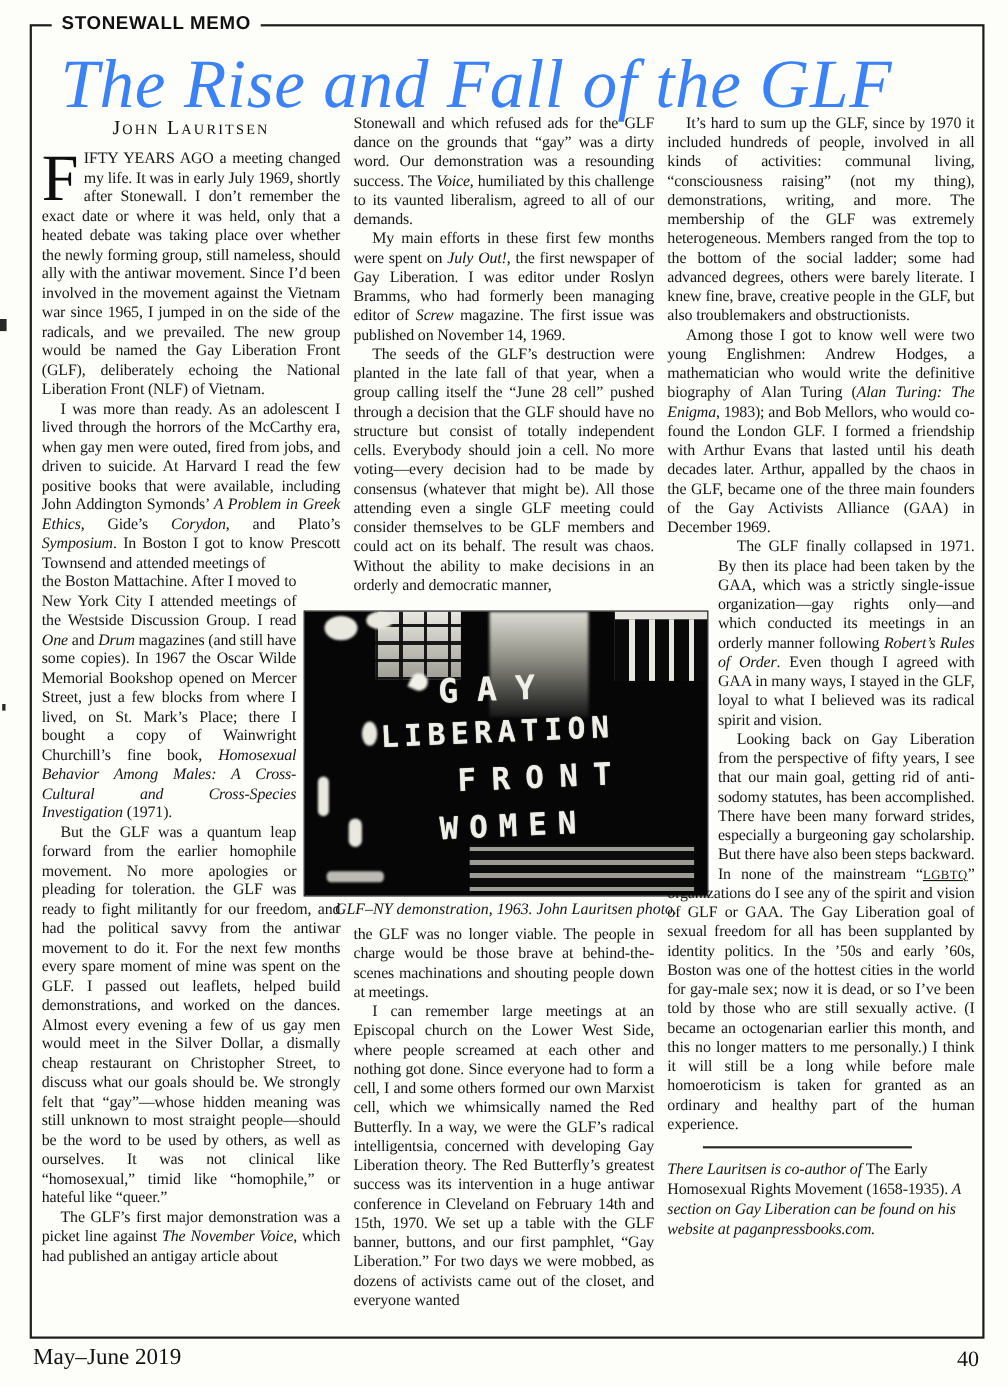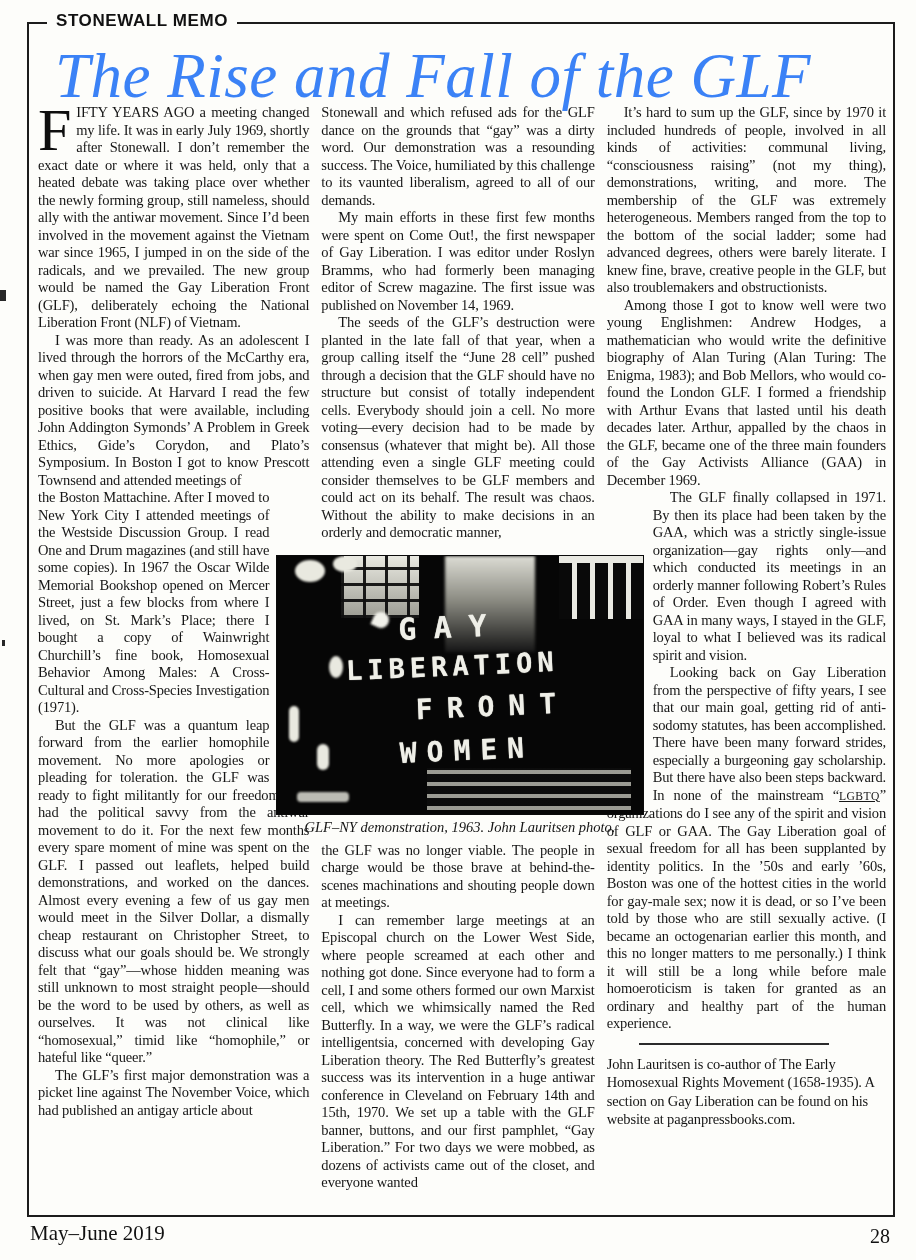--- a/index.html
+++ b/index.html
@@ -40,21 +40,21 @@
   .byline{
     text-align:center;font-variant:small-caps;letter-spacing:2px;
     font-size:18px;margin:2px 0 9px 0;color:#111;
   }
   .para{
     margin:0;font-size:14.5px;line-height:17.5px;
     text-align:justify;text-indent:17px;letter-spacing:-0.15px;
     hyphens:none;
   }
   .para.noindent{text-indent:0;}
-  .it{}
+  .it{font-style:italic;}
   .sc{font-size:.8em;letter-spacing:.4px;text-decoration:underline;}
   .dropcap{
     float:left;font-size:60px;line-height:47px;
     padding:3px 5px 0 0;color:#0e0e0e;
   }
   .dropcap-para{text-indent:0;}
   .wrap-spacer-right{float:right;width:40px;height:295px;}
   .wrap-spacer-left{float:left;width:46px;height:300px;}
   .photo-flow-spacer{height:300px;}
   .bio-divider{
@@ -129,45 +129,46 @@
 <body>
 
 <div class="page-box">
 
   <div class="kicker">STONEWALL MEMO</div>
   <h1 class="title">The Rise and Fall of the GLF</h1>
 
   <div class="columns">
 
     <div class="col col1">
+      <div class="byline">John Lauritsen</div>
       <p class="para dropcap-para"><span class="dropcap">F</span><span>IFTY YEARS AGO a meeting changed my life. It was in early July 1969, shortly after Stonewall. I don’t remember the exact date or where it was held, only that a heated debate was taking place over whether the newly forming group, still nameless, should ally with the antiwar movement. Since I’d been involved in the movement against the Vietnam war since 1965, I jumped in on the side of the radicals, and we prevailed. The new group would be named the Gay Liberation Front (GLF), deliberately echoing the National Liberation Front (NLF) of Vietnam.</span></p>
       <p class="para"><span>I was more than ready. As an adolescent I lived through the horrors of the McCarthy era, when gay men were outed, fired from jobs, and driven to suicide. At Harvard I read the few positive books that were available, including John Addington Symonds’ </span><span class="it">A Problem in Greek Ethics</span><span>, Gide’s </span><span class="it">Corydon</span><span>, and Plato’s </span><span class="it">Symposium</span><span>. In Boston I got to know Prescott Townsend and attended meetings of</span></p>
       <div class="wrap-spacer-right"></div>
       <p class="para noindent"><span>the Boston Mattachine. After I moved to New York City I attended meetings of the Westside Discussion Group. I read </span><span class="it">One</span><span> and </span><span class="it">Drum</span><span> magazines (and still have some copies). In 1967 the Oscar Wilde Memorial Bookshop opened on Mercer Street, just a few blocks from where I lived, on St. Mark’s Place; there I bought a copy of Wainwright Churchill’s fine book, </span><span class="it">Homosexual Behavior Among Males: A Cross-Cultural and Cross-Species Investigation</span><span> (1971).</span></p>
       <p class="para"><span>But the GLF was a quantum leap forward from the earlier homophile movement. No more apologies or pleading for toleration. the GLF was ready to fight militantly for our freedom, and had the political savvy from the antiwar movement to do it. For the next few months every spare moment of mine was spent on the GLF. I passed out leaflets, helped build demonstrations, and worked on the dances. Almost every evening a few of us gay men would meet in the Silver Dollar, a dismally cheap restaurant on Christopher Street, to discuss what our goals should be. We strongly felt that “gay”—whose hidden meaning was still unknown to most straight people—should be the word to be used by others, as well as ourselves. It was not clinical like “homosexual,” timid like “homophile,” or hateful like “queer.”</span></p>
       <p class="para"><span>The GLF’s first major demonstration was a picket line against </span><span class="it">The November Voice</span><span>, which had published an antigay article about</span></p>
     </div>
 
     <div class="col col2">
       <p class="para noindent"><span>Stonewall and which refused ads for the GLF dance on the grounds that “gay” was a dirty word. Our demonstration was a resounding success. The </span><span class="it">Voice</span><span>, humiliated by this challenge to its vaunted liberalism, agreed to all of our demands.</span></p>
-      <p class="para"><span>My main efforts in these first few months were spent on </span><span class="it">Come Out!</span><span>, the first newspaper of Gay Liberation. I was editor under Roslyn Bramms, who had formerly been managing editor of </span><span class="it">Screw</span><span> magazine. The first issue was published on November 14, 1969.</span></p>
+      <p class="para"><span>My main efforts in these first few months were spent on </span><span class="it">July Out!</span><span>, the first newspaper of Gay Liberation. I was editor under Roslyn Bramms, who had formerly been managing editor of </span><span class="it">Screw</span><span> magazine. The first issue was published on November 14, 1969.</span></p>
       <p class="para"><span>The seeds of the GLF’s destruction were planted in the late fall of that year, when a group calling itself the “June 28 cell” pushed through a decision that the GLF should have no structure but consist of totally independent cells. Everybody should join a cell. No more voting—every decision had to be made by consensus (whatever that might be). All those attending even a single GLF meeting could consider themselves to be GLF members and could act on its behalf. The result was chaos. Without the ability to make decisions in an orderly and democratic manner,</span></p>
       <div class="photo-flow-spacer"></div>
       <p class="para noindent"><span>the GLF was no longer viable. The people in charge would be those brave at behind-the-scenes machinations and shouting people down at meetings.</span></p>
       <p class="para"><span>I can remember large meetings at an Episcopal church on the Lower West Side, where people screamed at each other and nothing got done. Since everyone had to form a cell, I and some others formed our own Marxist cell, which we whimsically named the Red Butterfly. In a way, we were the GLF’s radical intelligentsia, concerned with developing Gay Liberation theory. The Red Butterfly’s greatest success was its intervention in a huge antiwar conference in Cleveland on February 14th and 15th, 1970. We set up a table with the GLF banner, buttons, and our first pamphlet, “Gay Liberation.” For two days we were mobbed, as dozens of activists came out of the closet, and everyone wanted</span></p>
     </div>
 
     <div class="col col3">
       <p class="para"><span>It’s hard to sum up the GLF, since by 1970 it included hundreds of people, involved in all kinds of activities: communal living, “consciousness raising” (not my thing), demonstrations, writing, and more. The membership of the GLF was extremely heterogeneous. Members ranged from the top to the bottom of the social ladder; some had advanced degrees, others were barely literate. I knew fine, brave, creative people in the GLF, but also troublemakers and obstructionists.</span></p>
       <p class="para"><span>Among those I got to know well were two young Englishmen: Andrew Hodges, a mathematician who would write the definitive biography of Alan Turing (</span><span class="it">Alan Turing: The Enigma</span><span>, 1983); and Bob Mellors, who would co-found the London GLF. I formed a friendship with Arthur Evans that lasted until his death decades later. Arthur, appalled by the chaos in the GLF, became one of the three main founders of the Gay Activists Alliance (GAA) in December 1969.</span></p>
       <div class="wrap-spacer-left"></div>
       <p class="para"><span>The GLF finally collapsed in 1971. By then its place had been taken by the GAA, which was a strictly single-issue organization—gay rights only—and which conducted its meetings in an orderly manner following </span><span class="it">Robert’s Rules of Order</span><span>. Even though I agreed with GAA in many ways, I stayed in the GLF, loyal to what I believed was its radical spirit and vision.</span></p>
       <p class="para"><span>Looking back on Gay Liberation from the perspective of fifty years, I see that our main goal, getting rid of anti-sodomy statutes, has been accomplished. There have been many forward strides, especially a burgeoning gay scholarship. But there have also been steps backward. In none of the mainstream “</span><span class="sc">LGBTQ</span><span>” organizations do I see any of the spirit and vision of GLF or GAA. The Gay Liberation goal of sexual freedom for all has been supplanted by identity politics. In the ’50s and early ’60s, Boston was one of the hottest cities in the world for gay-male sex; now it is dead, or so I’ve been told by those who are still sexually active. (I became an octogenarian earlier this month, and this no longer matters to me personally.) I think it will still be a long while before male homoeroticism is taken for granted as an ordinary and healthy part of the human experience.</span></p>
       <div class="bio-divider"></div>
-      <p class="para bio noindent"><span class="it">John Lauritsen is co-author of </span><span>The Early Homosexual Rights Movement (1658-1935).</span><span class="it"> A section on Gay Liberation can be found on his website at paganpressbooks.com.</span></p>
+      <p class="para bio noindent"><span class="it">There Lauritsen is co-author of </span><span>The Early Homosexual Rights Movement (1658-1935).</span><span class="it"> A section on Gay Liberation can be found on his website at paganpressbooks.com.</span></p>
     </div>
 
   </div>
 
   <figure class="photo-frame">
     <div class="photo">
       <div class="win-grid"></div>
       <div class="win-glow"></div>
       <div class="win-bars"></div>
       <div class="blob b1"></div>
@@ -184,15 +185,15 @@
         <div class="bl bl4">WOMEN</div>
       </div>
       <div class="bottom-streaks"></div>
     </div>
     <figcaption class="caption">GLF–NY demonstration, 1963. John Lauritsen photo.</figcaption>
   </figure>
 
 </div>
 
 <div class="footer-date">May–June 2019</div>
-<div class="page-num">28</div>
+<div class="page-num">40</div>
 <div class="speck s1"></div>
 <div class="speck s2"></div>
 
 </body></html>

